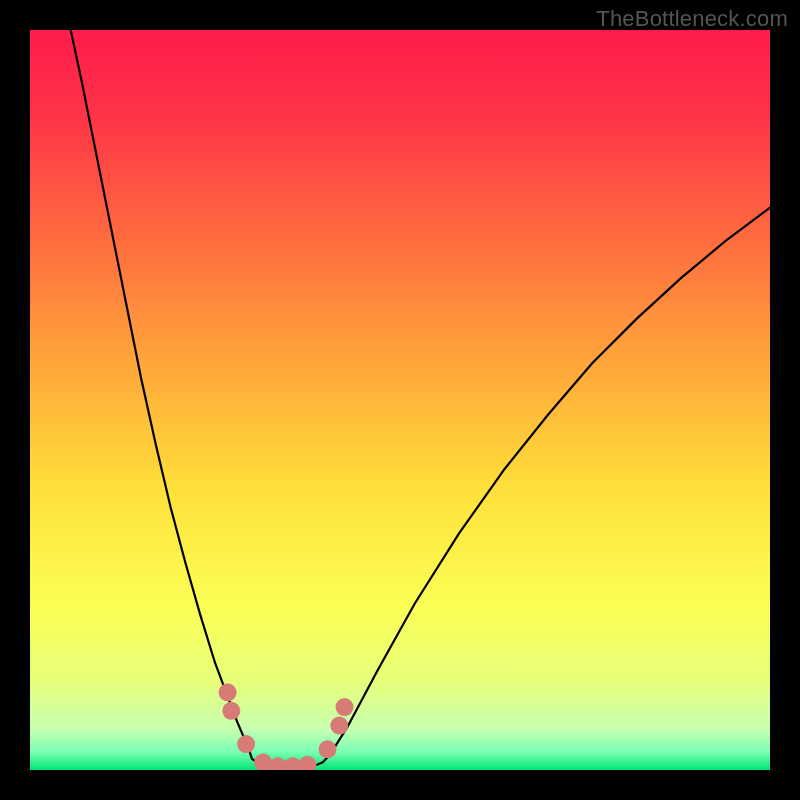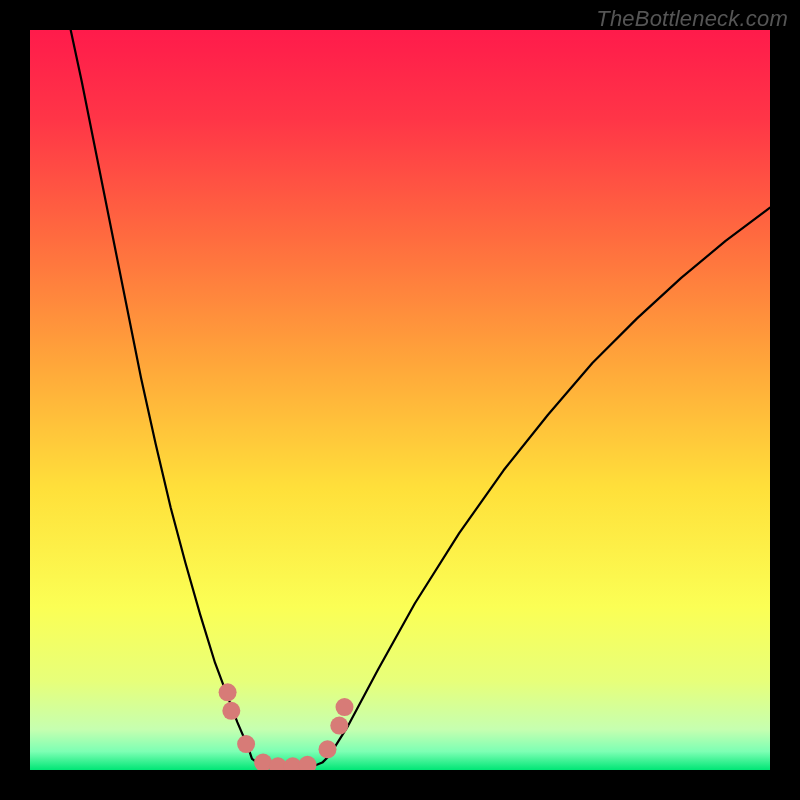--- a/index.html
+++ b/index.html
@@ -11,21 +11,20 @@
     background: #000;
     font-family: Arial, Helvetica, sans-serif;
   }
   .frame {
     position: absolute;
     left: 0;
     top: 0;
     width: 800px;
     height: 800px;
     background: #000;
-    font-style: italic;
   }
   .plot-area {
     position: absolute;
     left: 30px;
     top: 30px;
     width: 740px;
     height: 740px;
   }
   .gradient-bg {
     position: absolute;

